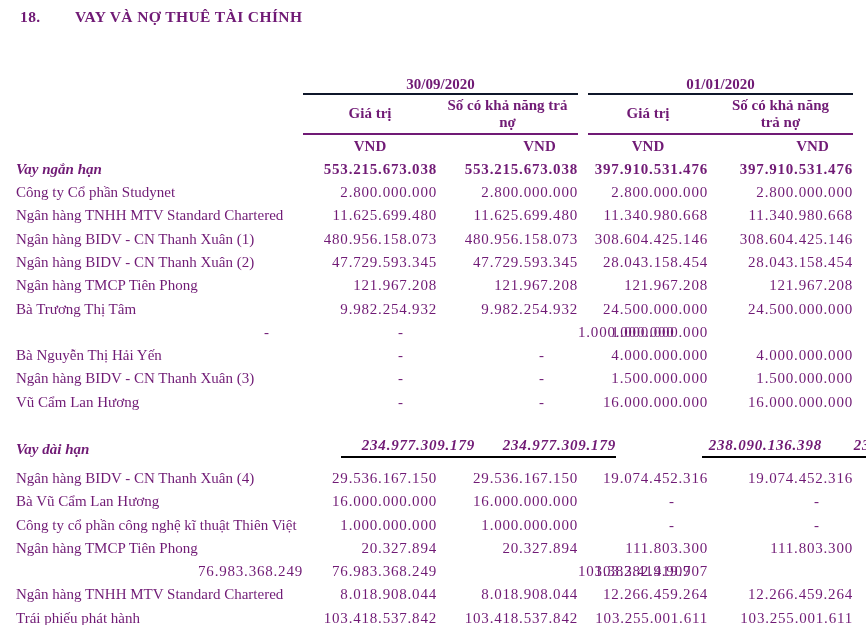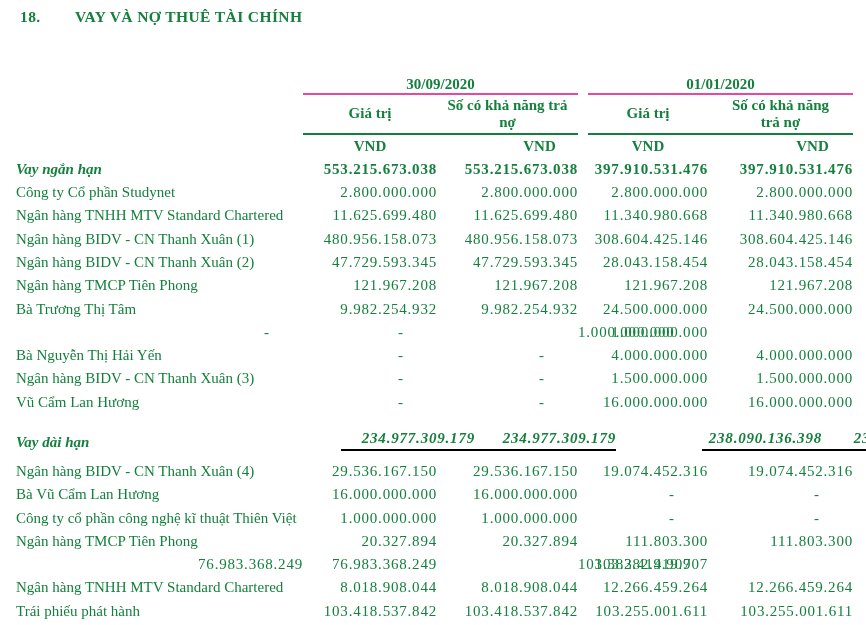--- a/index.html
+++ b/index.html
@@ -1,20 +1,20 @@
 <!DOCTYPE html>
 <html><head>
 <meta charset="utf-8">
 <style>
   * { box-sizing: border-box; }
   html, body { margin: 0; padding: 0; background: #ffffff; }
   .page {
     width: 866px; height: 625px;
     background: #ffffff;
-    color: #15803d;
+    color: #701a75;
     font-family: "Liberation Serif", serif;
     font-size: 15px;
     position: relative;
     overflow: hidden;
   }
   
   .heading {
     display: flex;
     padding: 8px 0 0 20px;
     font-weight: bold;
@@ -26,28 +26,28 @@
   
   .fin-table { margin: 50px 13px 0 16px; }
 
   .thead {
     display: grid;
     grid-template-columns: 287px 275px 10px 265px;
   }
   .group-date {
     text-align: center;
     font-weight: bold;
-    border-bottom: 2px solid #ec4899;
+    border-bottom: 2px solid #0f172a;
     padding-bottom: 1px;
     height: 19px;
   }
   .group-subs {
     display: grid;
     align-items: center;
-    border-bottom: 2px solid #15803d;
+    border-bottom: 2px solid #701a75;
     min-height: 36px;
     font-weight: bold;
     text-align: center;
   }
   .g1 .group-subs { grid-template-columns: 134px 141px; }
   .g2 .group-subs { grid-template-columns: 120px 145px; }
   .sub { white-space: pre-line; line-height: 1.12; padding: 2px 0; }
   .group-units {
     display: grid;
     text-align: center;
@@ -78,21 +78,21 @@
     grid-template-columns: 287px 275px 10px 265px;
     margin-top: 16px;
     align-items: end;
     gap: 38px;
   }
   .uline {
     display: grid;
     border-bottom: 2px solid #000;
     padding-bottom: 2px;
   }
-  .uline.g1d { grid-template-columns: 134px 141px; }
+  .uline.g1d { grid-template-columns: 134px 141px; margin-top: 7px; }
   .uline.g2d { grid-template-columns: 120px 145px; }
 
   .section2-rows { margin-top: 9px; }
 </style>
 </head>
 <body>
 
 <div class="page">
 
   <div class="heading">

